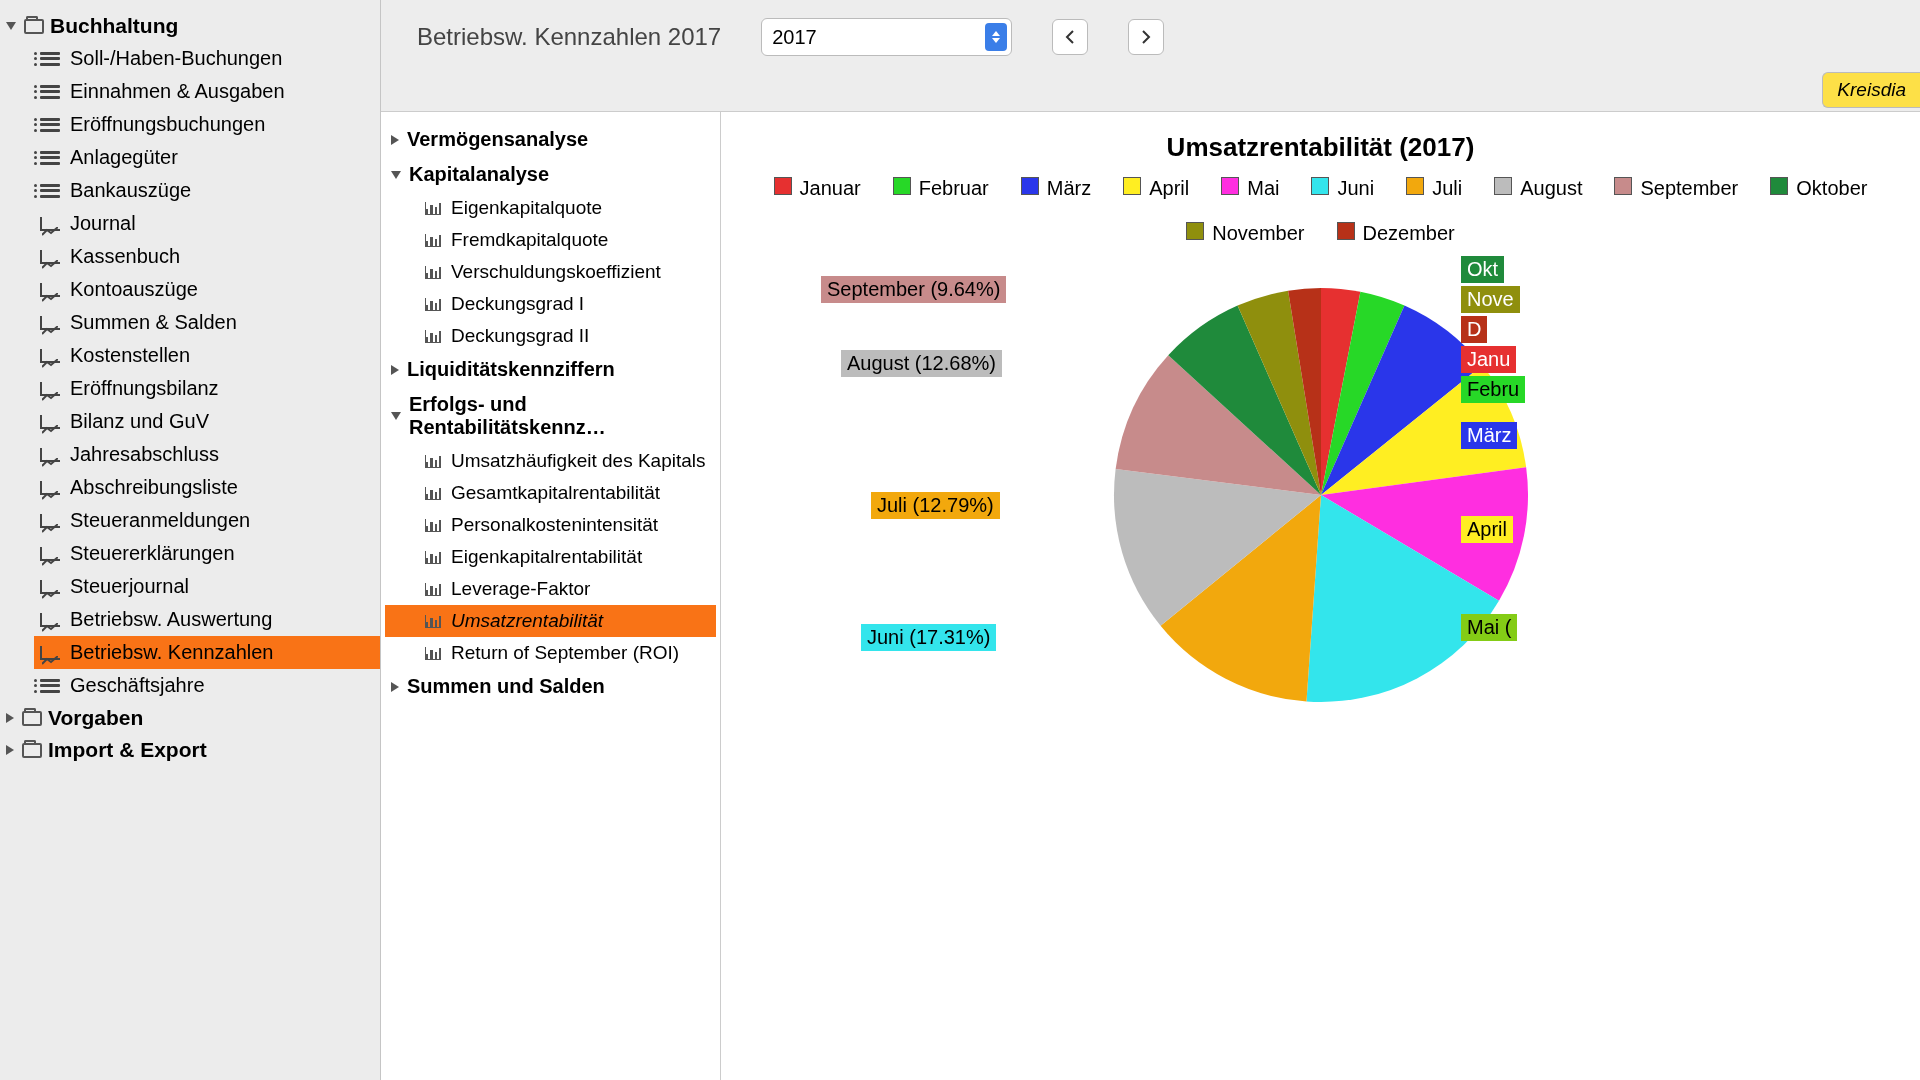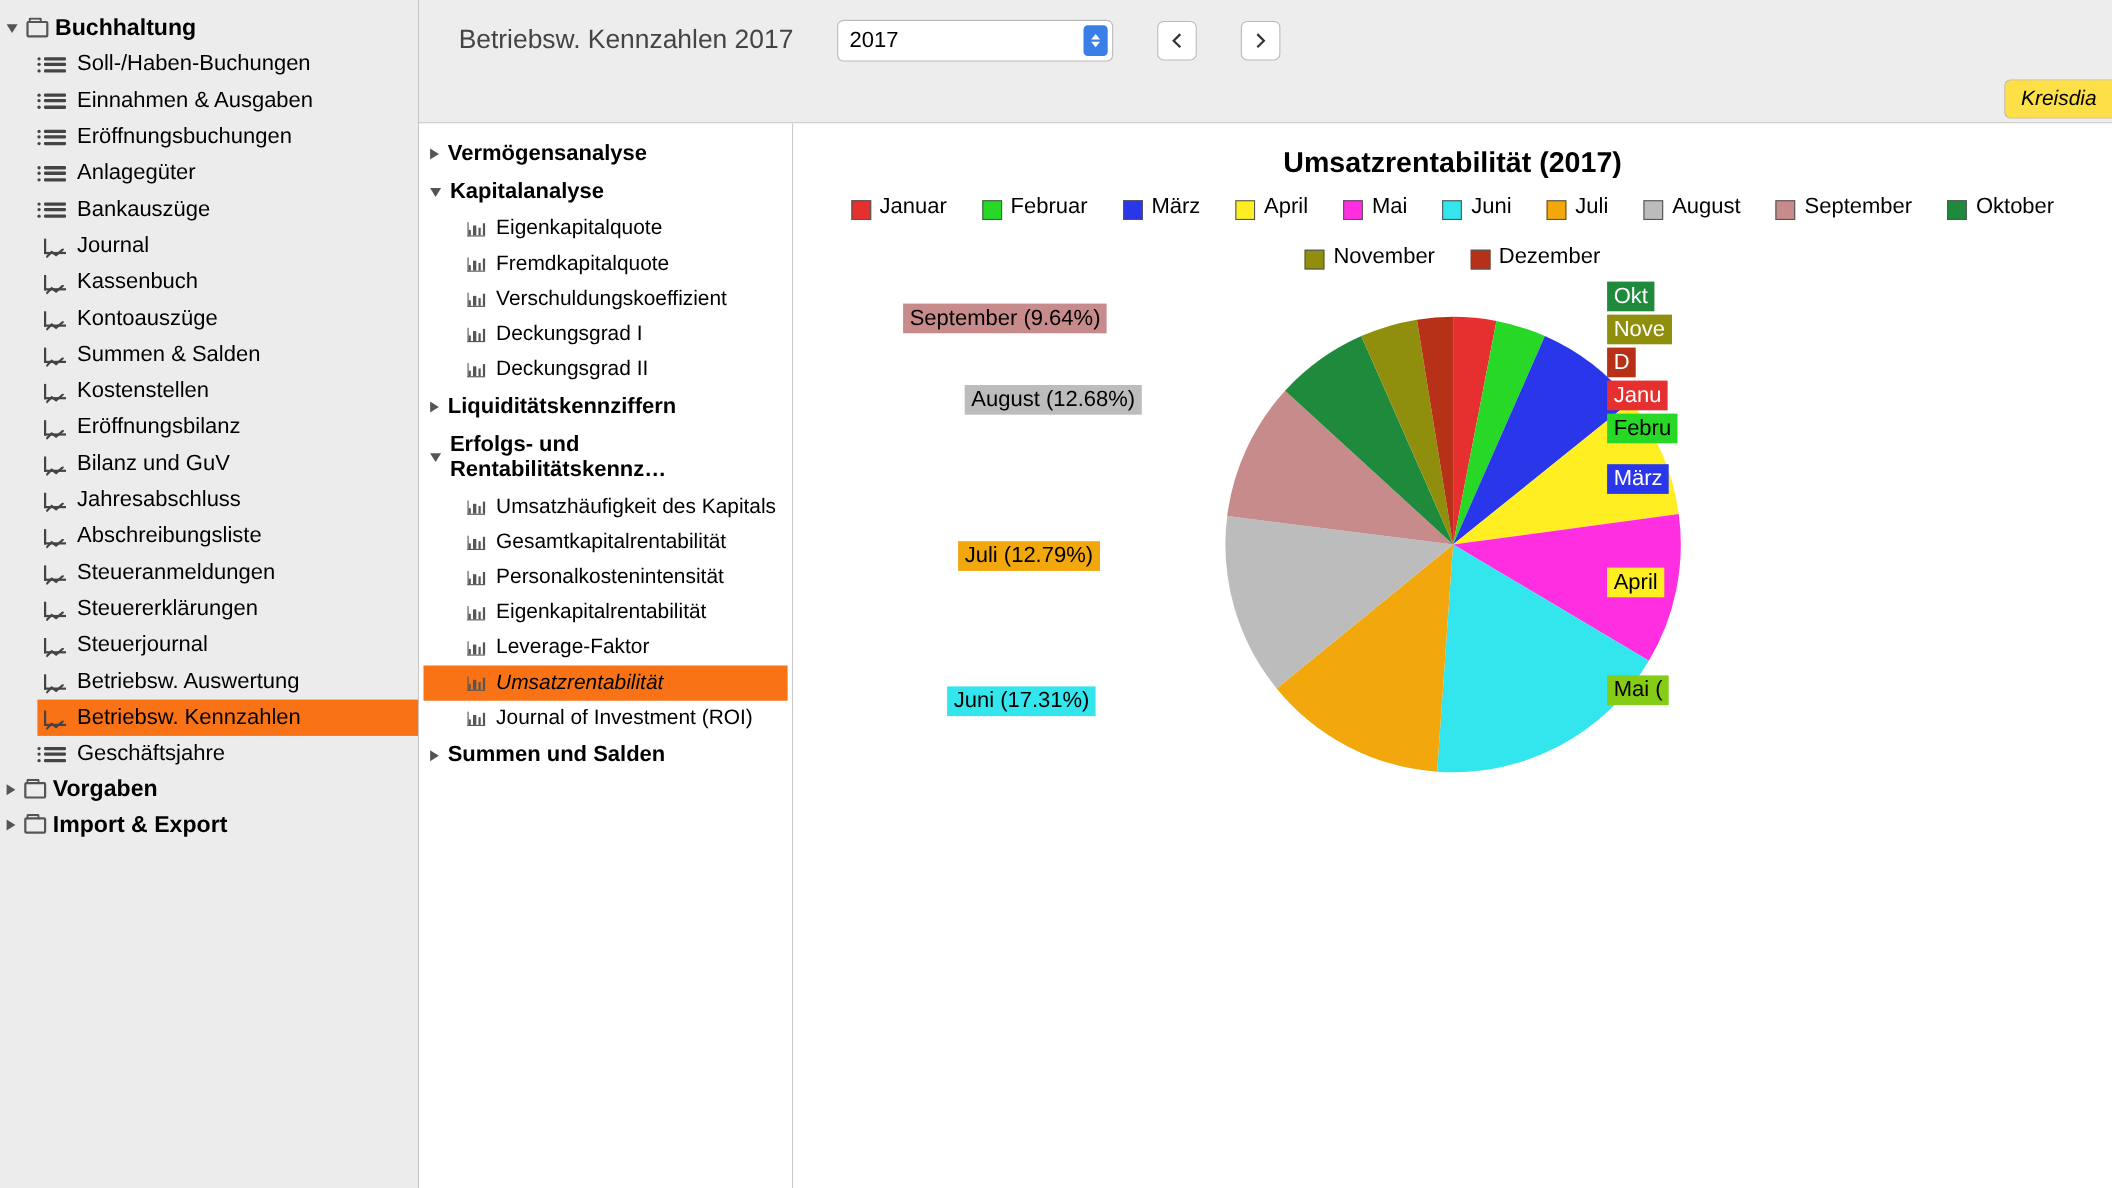--- a/index.html
+++ b/index.html
@@ -152,21 +152,21 @@
 .icon-bars span { width:3px; background:#555; }
 .icon-bars span:nth-child(1){height:40%;}
 .icon-bars span:nth-child(2){height:70%;}
 .icon-bars span:nth-child(3){height:55%;}
 .icon-bars span:nth-child(4){height:90%;}
 .chart-area {
   flex:1; padding:20px; position:relative; overflow:hidden;
 }
 .chart-title { text-align:center; font-size:26px; font-weight:700; margin-bottom:14px; }
 .legend { display:flex; flex-wrap:wrap; justify-content:center; gap:22px 32px; margin-bottom:20px; font-size:20px; }
-.legend-item { display:flex; align-items:flex-end; gap:8px; }
+.legend-item { display:flex; align-items:flex-start; gap:8px; }
 .legend-swatch { width:18px; height:18px; border:1px solid #555; }
 .pie-wrap { display:flex; justify-content:center; margin-top:20px; }
 svg.pie { width:460px; height:460px; }
 .slice-label {
   position:absolute; font-size:20px; padding:2px 6px;
   white-space:nowrap;
 }
 </style>
 </head>
 <body>
@@ -498,21 +498,21 @@
             </div>
             <span>Umsatzrentabilität</span>
           </div>
           <div class="m-item">
             <div class="icon-bars">
               <span></span>
               <span></span>
               <span></span>
               <span></span>
             </div>
-            <span>Journal of Investment (ROI)</span>
+            <span>Return of September (ROI)</span>
           </div>
           <div class="m-group-header">
             <div class="triangle right"></div>
             <span style="overflow: hidden; text-overflow: ellipsis;">Summen und Salden</span>
           </div>
         </div>
       <div class="chart-area">
         <div class="chart-title">Umsatzrentabilität (2017)</div>
         <div class="legend" id="legend">
             <div class="legend-item">
@@ -574,21 +574,21 @@
               <path d="M100 100 L177.38095111408654 145.95855094190145 A90 90 0 0 1 93.68498058311799 189.77817401665286 Z" fill="#33e5ec"></path>
               <path d="M100 100 L93.68498058311799 189.77817401665286 A90 90 0 0 1 30.24829855156483 156.8744243491604 Z" fill="#f2a80d"></path>
               <path d="M100 100 L30.24829855156483 156.8744243491604 A90 90 0 0 1 10.707230574940752 88.73939040712251 Z" fill="#bcbcbc"></path>
               <path d="M100 100 L10.707230574940752 88.73939040712251 A90 90 0 0 1 33.590614627890105 39.25632926387641 Z" fill="#c78b8b"></path>
               <path d="M100 100 L33.590614627890105 39.25632926387641 A90 90 0 0 1 63.71591510214924 17.638205561525325 Z" fill="#1f8a3b"></path>
               <path d="M100 100 L63.71591510214924 17.638205561525325 A90 90 0 0 1 85.696784220893 11.143835225819558 Z" fill="#8f8f0d"></path>
               <path d="M100 100 L85.696784220893 11.143835225819558 A90 90 0 0 1 100.00000000000006 10 Z" fill="#b73118"></path>
             </svg>
           </div>
       <div class="slice-label" style="left: 100px; top: 164px; background: rgb(199, 139, 139);">September (9.64%)</div>
-          <div class="slice-label" style="left: 120px; top: 238px; background: rgb(188, 188, 188); margin-left: 36px;">August (12.68%)</div>
+          <div class="slice-label" style="left: 120px; top: 238px; background: rgb(188, 188, 188);">August (12.68%)</div>
           <div class="slice-label" style="left: 150px; top: 380px; background: rgb(242, 168, 13);">Juli (12.79%)</div>
           <div class="slice-label" style="left: 140px; top: 512px; background: rgb(51, 229, 236);">Juni (17.31%)</div>
           <div class="slice-label" style="left: 740px; top: 144px; background: rgb(31, 138, 59); color: rgb(255, 255, 255);">Okt</div>
           <div class="slice-label" style="left: 740px; top: 174px; background: rgb(143, 143, 13); color: rgb(255, 255, 255);">Nove</div>
           <div class="slice-label" style="left: 740px; top: 204px; background: rgb(183, 49, 24); color: rgb(255, 255, 255);">D</div>
           <div class="slice-label" style="left: 740px; top: 234px; background: rgb(230, 48, 48); color: rgb(255, 255, 255);">Janu</div>
           <div class="slice-label" style="left: 740px; top: 264px; background: rgb(39, 216, 39);">Febru</div>
           <div class="slice-label" style="left: 740px; top: 310px; background: rgb(42, 54, 234); color: rgb(255, 255, 255);">März</div>
           <div class="slice-label" style="left: 740px; top: 404px; background: rgb(255, 238, 34);">April</div>
           <div class="slice-label" style="left: 740px; top: 502px; background: #84cc16;">Mai (</div>

